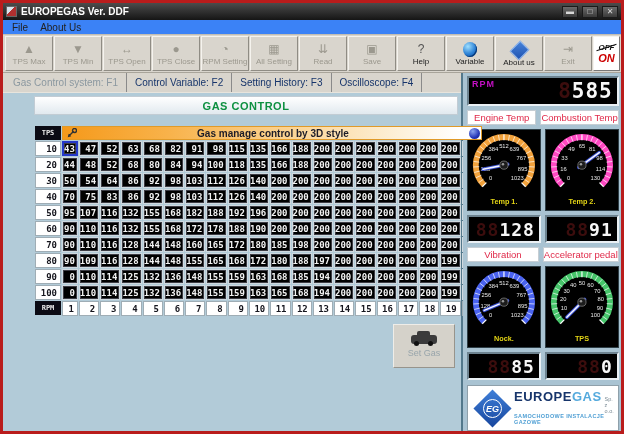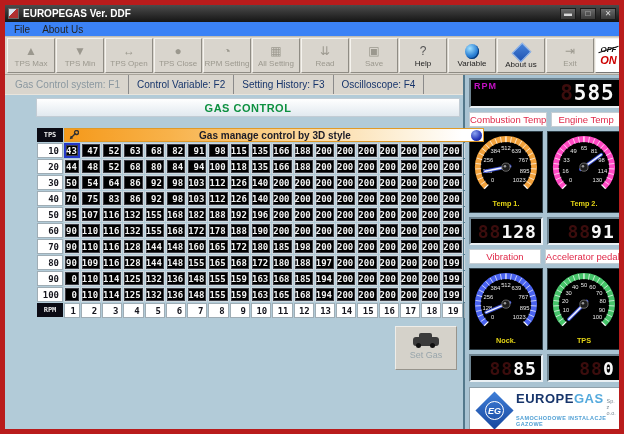--- a/index.html
+++ b/index.html
@@ -1,20 +1,20 @@
 <!DOCTYPE html>
 <html><head>
 <meta charset="utf-8">
 <style>
   * { margin:0; padding:0; box-sizing:border-box; }
   html,body { width:624px; height:434px; }
   body { font-family:"Liberation Sans", sans-serif; background:#888; }
 
   .window { width:624px; height:434px; display:flex; flex-direction:column;
-            border:5px solid #b91c1c; background:#b2cbd8; overflow:hidden; }
+            border:3px solid #b91c1c; background:#b2cbd8; overflow:hidden; }
 
   
   .titlebar { height:17px; background:linear-gradient(#4c4c4c,#151515);
               display:flex; align-items:center; gap:4px; padding:0 3px; flex:none; }
   .app-icon { width:11px; height:11px; background:linear-gradient(135deg,#d8e4ee 40%,#b03030 40%);
               border:1px solid #666; flex:none; }
   .title-text { color:#fff; font-size:10px; font-weight:bold; flex:1;
                 white-space:nowrap; overflow:hidden; }
   .win-btn { width:16px; height:12px; background:linear-gradient(#6a6a6a,#3a3a3a);
              border:1px solid #1a1a1a; color:#d8d8d8; font-size:8px; line-height:10px;
@@ -474,22 +474,22 @@
     </div>
 
     <div class="right-col">
       <div class="rpm-box">
         <span class="rpm-tag">RPM</span>
         <span class="lcd-ghost">8</span>
         <span class="lcd-val">585</span>
       </div>
       <div id="panel-sections" style="display:flex;flex-direction:column;gap:4px;">
           <div class="hdr-row">
+            <div class="hdr">Engine Temp</div>
             <div class="hdr">Combustion Temp</div>
-            <div class="hdr">Engine Temp</div>
           </div>
           <div class="gauge-row">
             <div class="gauge-box">
               <svg viewBox="0 0 74 82" preserveAspectRatio="xMidYMid meet">
                 <path d="M 16.493903345590123 56.50609665440988 A 29 29 0 1 1 57.5060966544099 56.50609665440986" fill="none" stroke="#f2a23c" stroke-width="6"></path>
                 <line x1="18.968777079743038" y1="54.031222920256965" x2="14.726136392623754" y2="58.27386360737625" stroke="#fff" stroke-width="1.2"></line>
                 <line x1="16.013911419711764" y1="50.48565104164447" x2="11.076008224349824" y2="53.894039522031406" stroke="#fff" stroke-width="0.7"></line>
                 <line x1="13.746553927201703" y1="46.4655265390453" x2="8.275154851249162" y2="48.92800337176184" stroke="#fff" stroke-width="0.7"></line>
                 <line x1="12.240983655635677" y1="42.10254943933273" x2="6.415332751079365" y2="43.53844342505808" stroke="#fff" stroke-width="0.7"></line>
                 <line x1="11.546523367305404" y1="37.53965168426829" x2="5.557470041965498" y2="37.90192266880201" stroke="#fff" stroke-width="0.7"></line>

